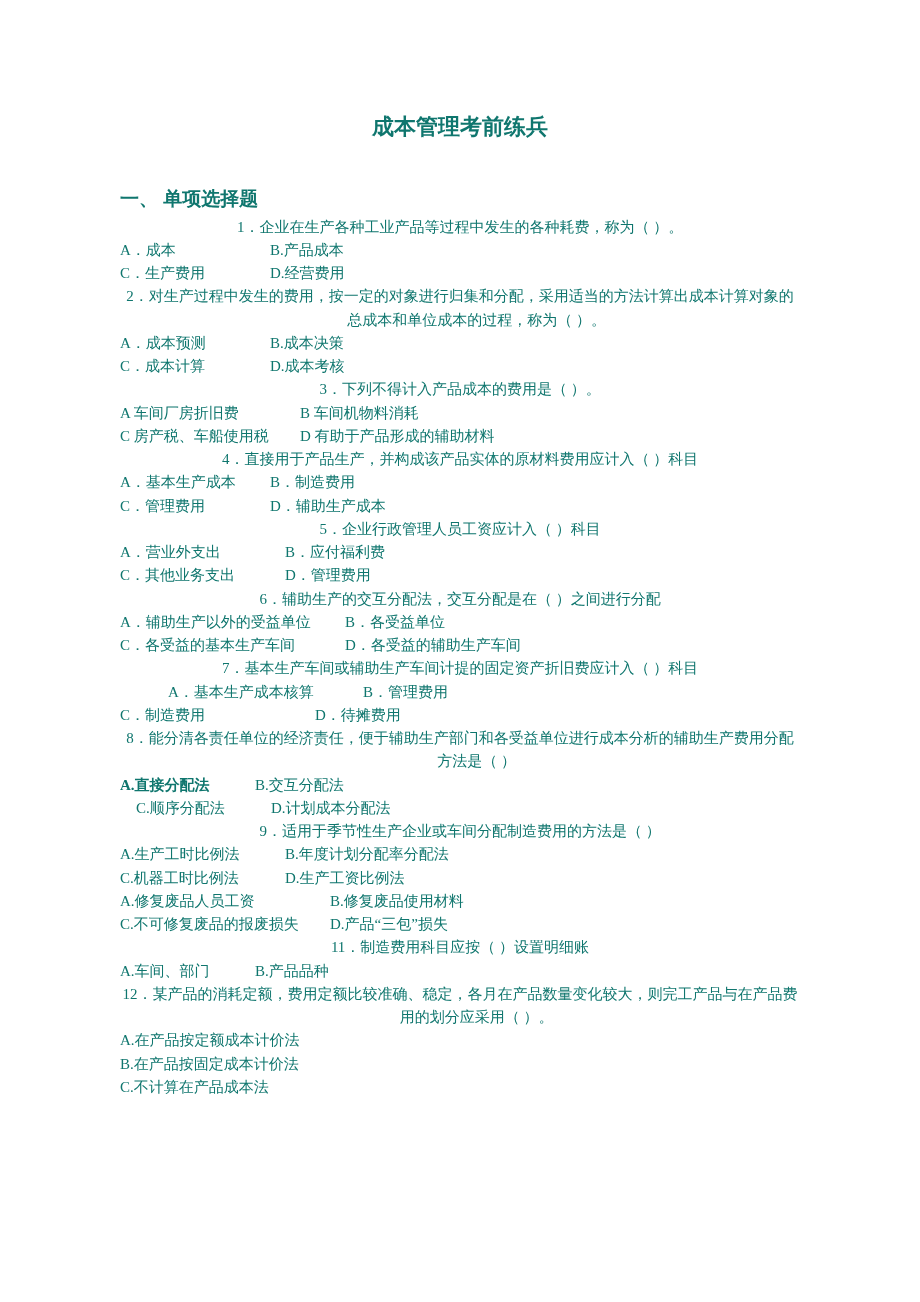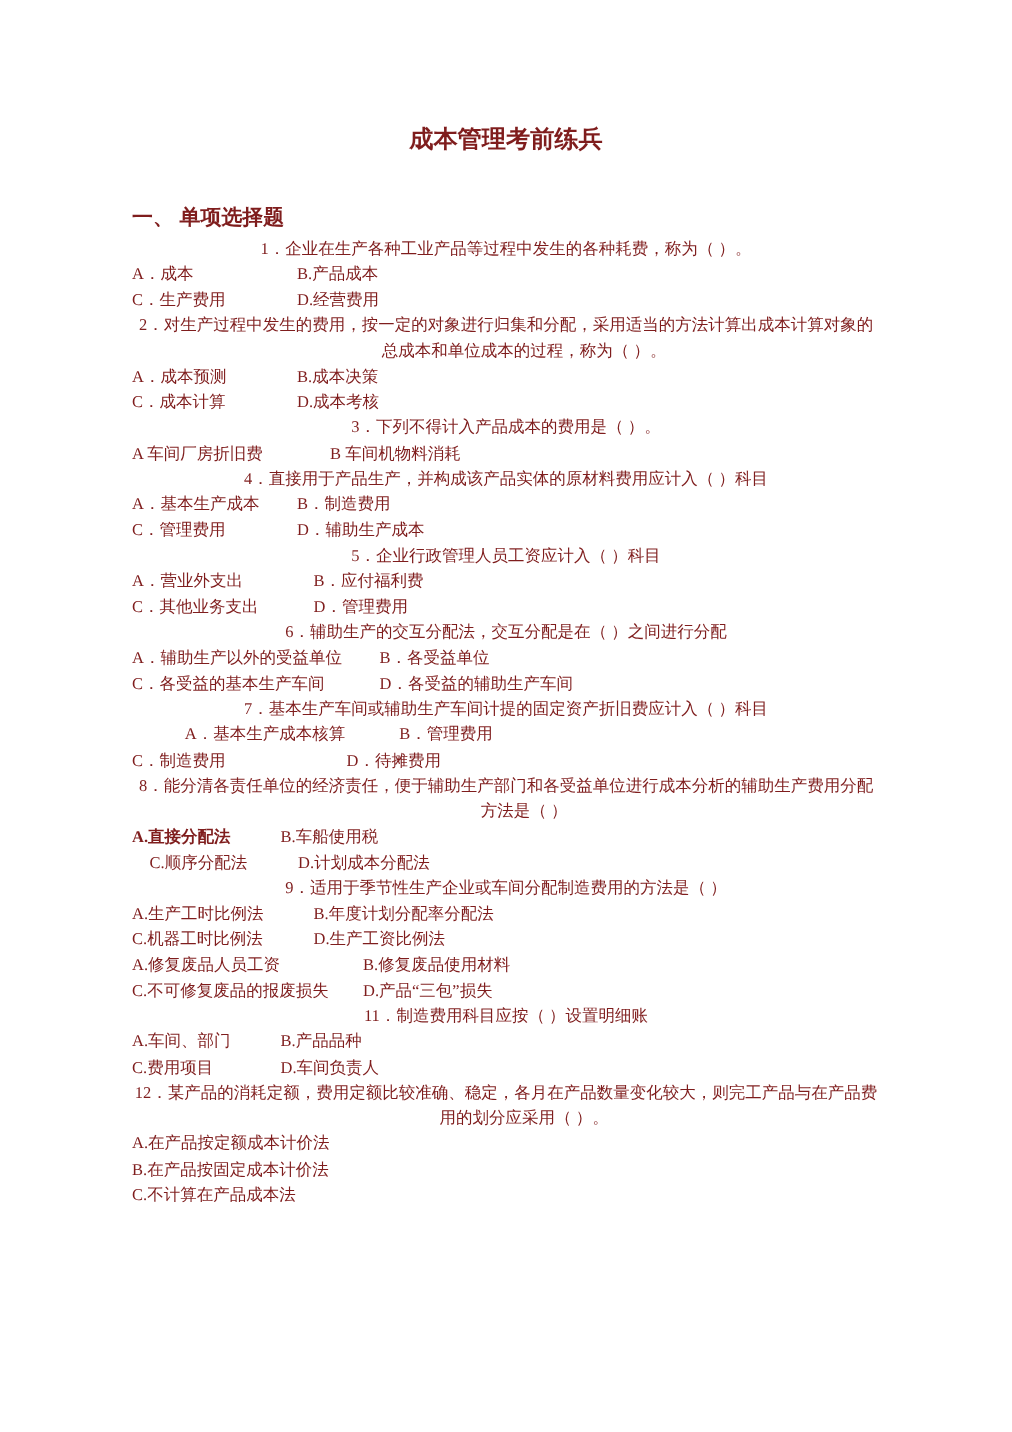--- a/index.html
+++ b/index.html
@@ -4,21 +4,21 @@
 <style>
   body {
     margin: 0;
     padding: 0;
     background: #fff;
     font-family: "SimSun", "宋体", serif;
     width: 920px;
   }
   .page {
     padding: 110px 120px 60px 120px;
-    color: #7f1d1d;
+    color: #0f766e;
     font-size: 15px;
     line-height: 1.55;
   }
   .title {
     text-align: center;
     font-family: "SimHei", "黑体", sans-serif;
     font-size: 22px;
     font-weight: bold;
     margin-bottom: 40px;
   }
@@ -47,41 +47,41 @@
   <div class="section-heading">一、 单项选择题</div>
   <div id="questions">
       <p class="q-stem"><span>1．</span><span>企业在生产各种工业产品等过程中发生的各种耗费，称为（ ）。</span></p>
       <p class="opt-row"><span class="opt" style="min-width: 10em;">A．成本</span><span class="opt">B.产品成本</span></p>
       <p class="opt-row"><span class="opt" style="min-width: 10em;">C．生产费用</span><span class="opt">D.经营费用</span></p>
       <p class="q-stem" style="text-indent: -2.2em; padding-left: 2.2em;"><span>2．</span><span>对生产过程中发生的费用，按一定的对象进行归集和分配，采用适当的方法计算出成本计算对象的总成本和单位成本的过程，称为（ ）。</span></p>
       <p class="opt-row"><span class="opt" style="min-width: 10em;">A．成本预测</span><span class="opt">B.成本决策</span></p>
       <p class="opt-row"><span class="opt" style="min-width: 10em;">C．成本计算</span><span class="opt">D.成本考核</span></p>
       <p class="q-stem"><span>3．</span><span>下列不得计入产品成本的费用是（ ）。</span></p>
       <p class="opt-row"><span class="opt" style="min-width: 12em;">A 车间厂房折旧费</span><span class="opt">B 车间机物料消耗</span></p>
+      <p class="opt-row"><span class="opt" style="min-width: 12em;">C 房产税、车船使用税</span><span class="opt">D 有助于产品形成的辅助材料</span></p>
       <p class="q-stem"><span>4．</span><span>直接用于产品生产，并构成该产品实体的原材料费用应计入（ ）科目</span></p>
       <p class="opt-row"><span class="opt" style="min-width: 10em;">A．基本生产成本</span><span class="opt">B．制造费用</span></p>
       <p class="opt-row"><span class="opt" style="min-width: 10em;">C．管理费用</span><span class="opt">D．辅助生产成本</span></p>
       <p class="q-stem"><span>5．</span><span>企业行政管理人员工资应计入（ ）科目</span></p>
       <p class="opt-row"><span class="opt" style="min-width: 11em;">A．营业外支出</span><span class="opt">B．应付福利费</span></p>
       <p class="opt-row"><span class="opt" style="min-width: 11em;">C．其他业务支出</span><span class="opt">D．管理费用</span></p>
       <p class="q-stem"><span>6．</span><span>辅助生产的交互分配法，交互分配是在（ ）之间进行分配</span></p>
       <p class="opt-row"><span class="opt" style="min-width: 15em;">A．辅助生产以外的受益单位</span><span class="opt">B．各受益单位</span></p>
       <p class="opt-row"><span class="opt" style="min-width: 15em;">C．各受益的基本生产车间</span><span class="opt">D．各受益的辅助生产车间</span></p>
       <p class="q-stem"><span>7．</span><span>基本生产车间或辅助生产车间计提的固定资产折旧费应计入（ ）科目</span></p>
       <p class="opt-row"><span class="opt" style="min-width: 13em; margin-left: 48px;">A．基本生产成本核算</span><span class="opt">B．管理费用</span></p>
       <p class="opt-row"><span class="opt" style="min-width: 13em;">C．制造费用</span><span class="opt">D．待摊费用</span></p>
       <p class="q-stem" style="text-indent: -2.2em; padding-left: 2.2em;"><span>8．</span><span>能分清各责任单位的经济责任，便于辅助生产部门和各受益单位进行成本分析的辅助生产费用分配方法是（ ）</span></p>
-      <p class="opt-row"><span class="opt" style="min-width: 9em; font-weight: bold;">A.直接分配法</span><span class="opt">B.车船使用税</span></p>
+      <p class="opt-row"><span class="opt" style="min-width: 9em; font-weight: bold;">A.直接分配法</span><span class="opt">B.交互分配法</span></p>
       <p class="opt-row"><span class="opt" style="min-width: 9em; margin-left: 16px;">C.顺序分配法</span><span class="opt">D.计划成本分配法</span></p>
       <p class="q-stem"><span>9．</span><span>适用于季节性生产企业或车间分配制造费用的方法是（ ）</span></p>
       <p class="opt-row"><span class="opt" style="min-width: 11em;">A.生产工时比例法</span><span class="opt">B.年度计划分配率分配法</span></p>
       <p class="opt-row"><span class="opt" style="min-width: 11em;">C.机器工时比例法</span><span class="opt">D.生产工资比例法</span></p>
       <p class="opt-row"><span class="opt" style="min-width: 14em;">A.修复废品人员工资</span><span class="opt">B.修复废品使用材料</span></p>
       <p class="opt-row"><span class="opt" style="min-width: 14em;">C.不可修复废品的报废损失</span><span class="opt">D.产品“三包”损失</span></p>
       <p class="q-stem"><span>11．</span><span>制造费用科目应按（ ）设置明细账</span></p>
       <p class="opt-row"><span class="opt" style="min-width: 9em;">A.车间、部门</span><span class="opt">B.产品品种</span></p>
-      <p class="opt-row"><span class="opt" style="min-width: 9em;">C.费用项目</span><span class="opt">D.车间负责人</span></p>
       <p class="q-stem" style="text-indent: -2.2em; padding-left: 2.2em;"><span>12．</span><span>某产品的消耗定额，费用定额比较准确、稳定，各月在产品数量变化较大，则完工产品与在产品费用的划分应采用（ ）。</span></p>
       <p class="opt-row"><span class="opt">A.在产品按定额成本计价法</span></p>
       <p class="opt-row"><span class="opt">B.在产品按固定成本计价法</span></p>
       <p class="opt-row"><span class="opt">C.不计算在产品成本法</span></p>
     </div>
 </div>
 
 </body></html>

